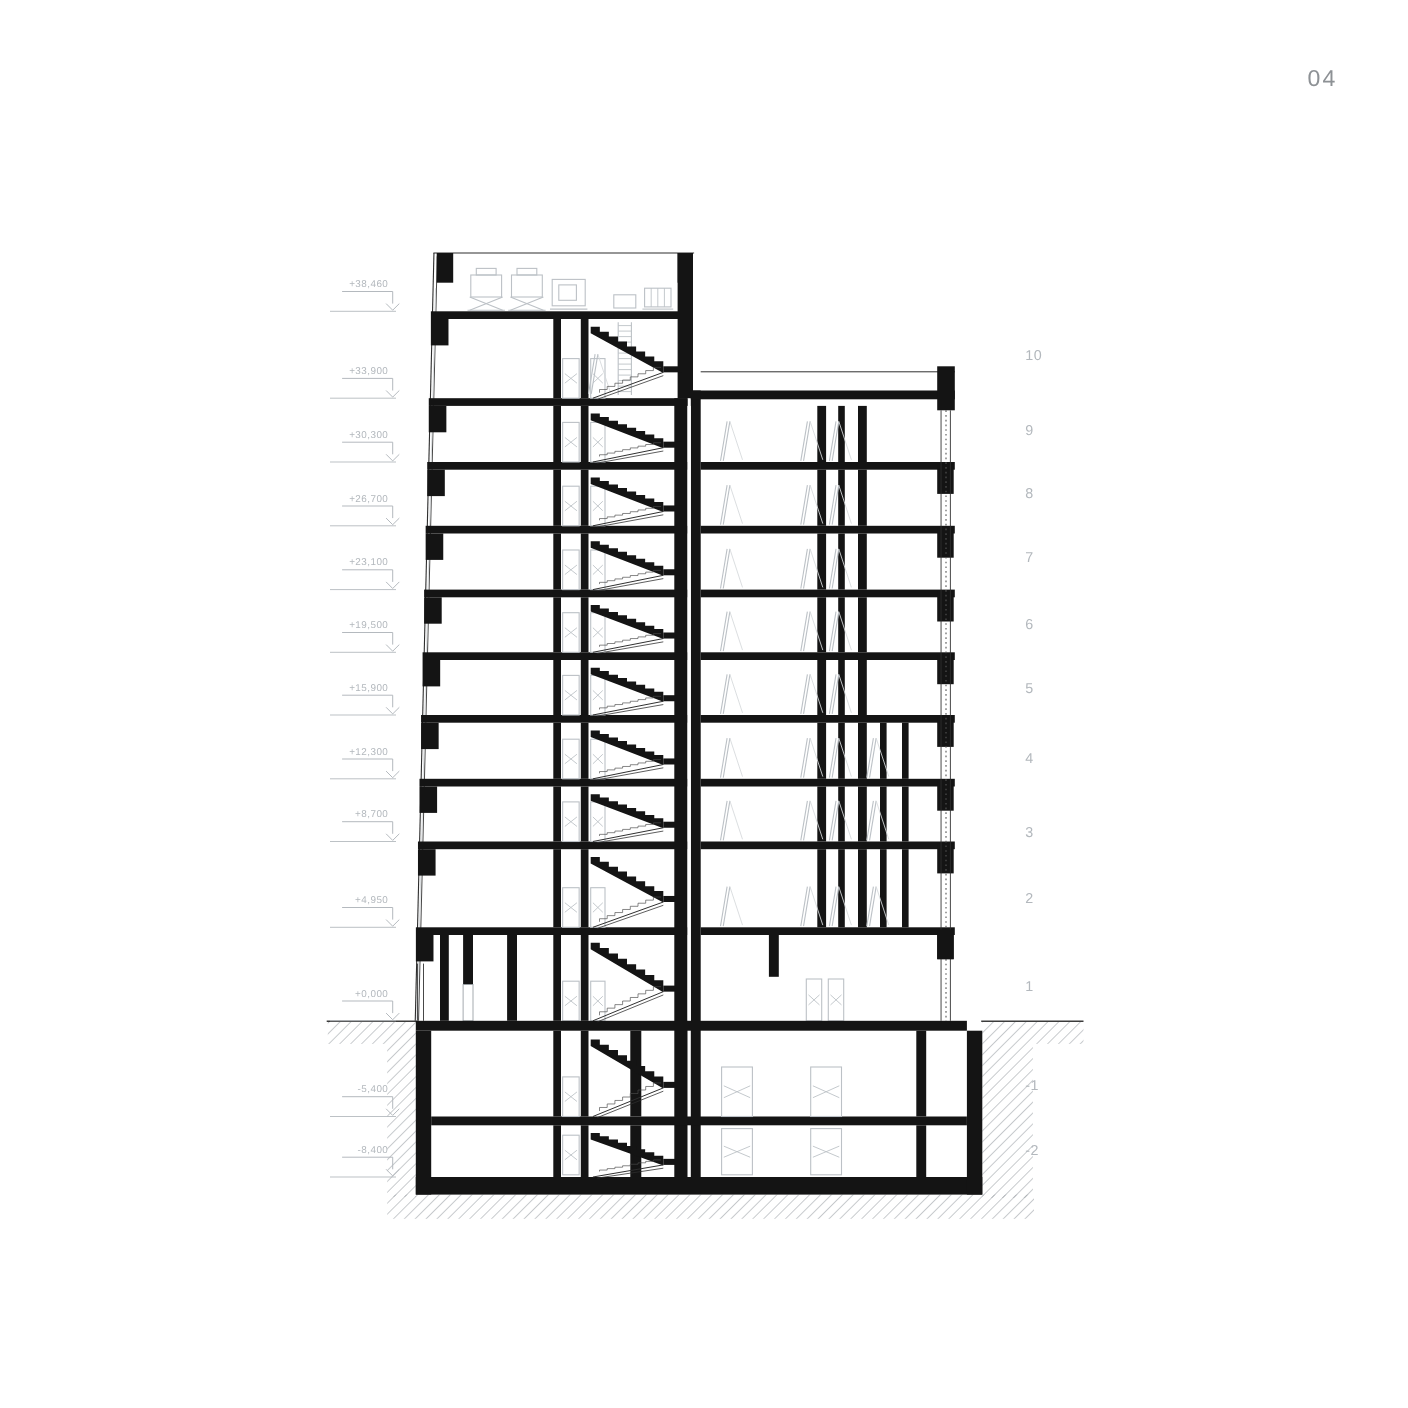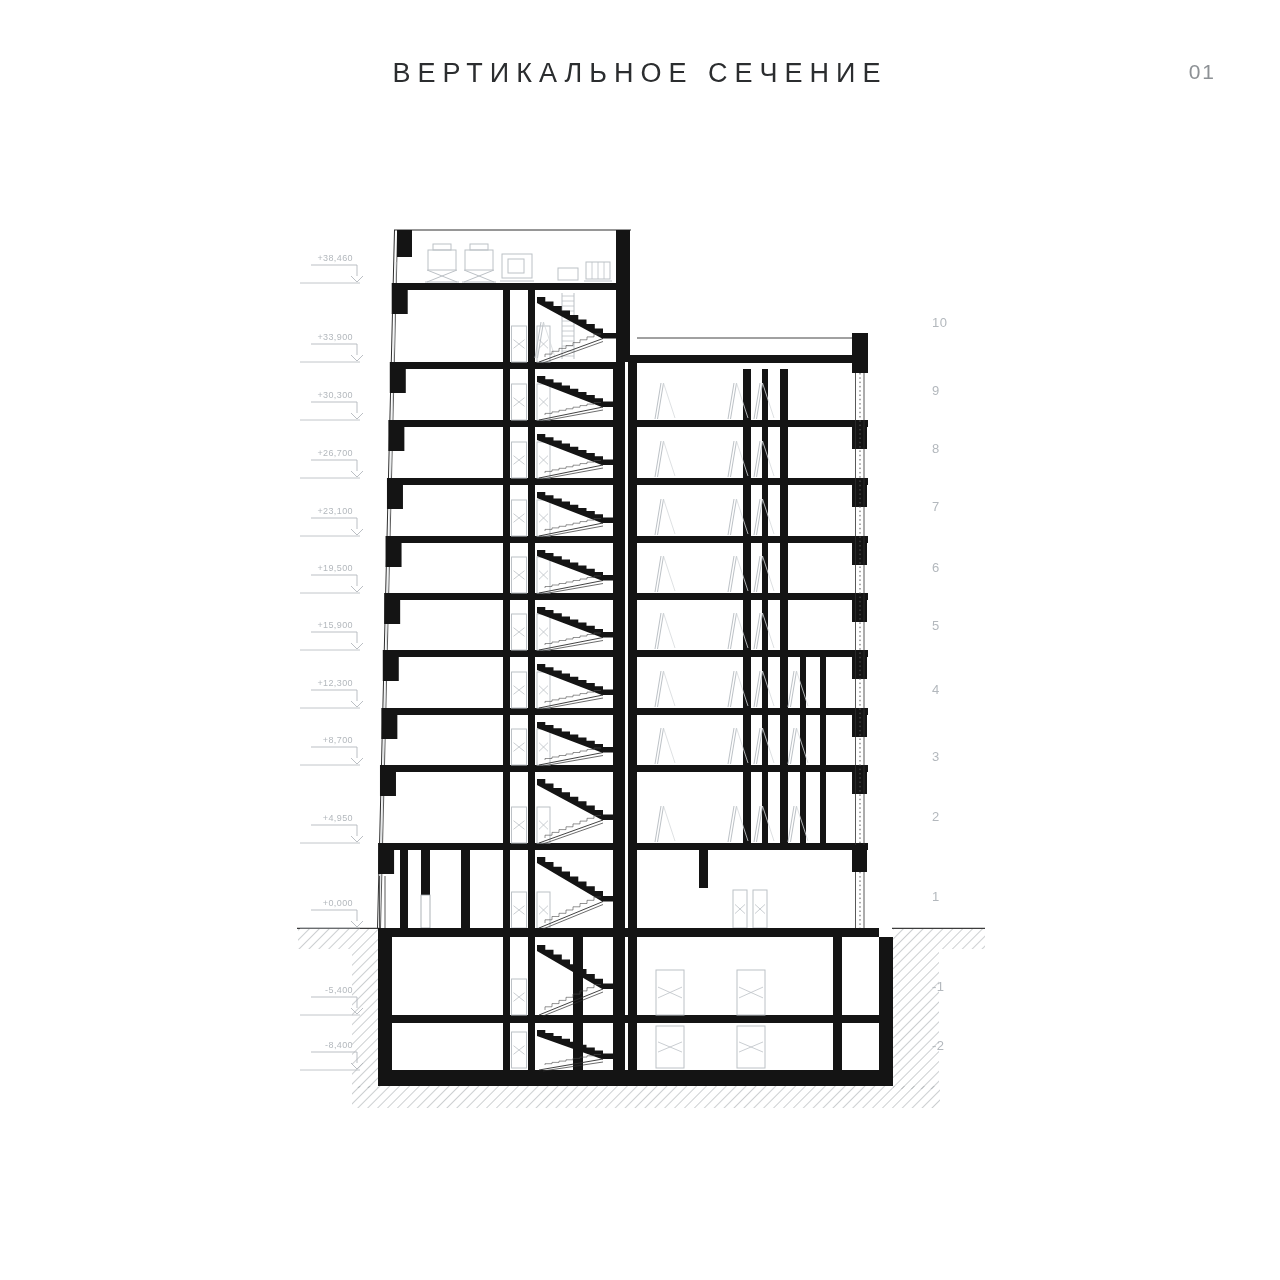--- a/index.html
+++ b/index.html
@@ -8,22 +8,21 @@
   .title{position:absolute;left:0;right:0;top:58px;text-align:center;
          font-size:27px;letter-spacing:7px;color:#2b2d2f;font-weight:400;}
   .pagenum{position:absolute;top:60px;right:64px;font-size:21px;letter-spacing:2px;color:#8d9195;}
   svg{position:absolute;left:0;top:0;}
   svg text{font-family:"Liberation Sans", sans-serif;}
 </style>
 </head>
 <body>
 
 <div class="page">
-  <div class="title">ВЕРТИКАЛЬНОЕ СЕЧЕНИЕ</div>
-  <div class="pagenum">01</div>
+  <div class="pagenum">04</div>
   <svg id="svg" width="1280" height="1280" viewBox="0 0 1280 1280">
       <defs>
         <pattern id="hatch" width="7" height="7" patternUnits="userSpaceOnUse" patternTransform="rotate(45)">
           <line x1="0" y1="0" x2="0" y2="7" stroke="#8f959a" stroke-width="0.9"></line>
         </pattern>
       </defs>
       <g>
         <rect x="298" y="929" width="80" height="20" fill="url(#hatch)"></rect>
         <rect x="352" y="949" width="26" height="139" fill="url(#hatch)"></rect>
         <rect x="352" y="1086" width="588" height="22" fill="url(#hatch)"></rect>

